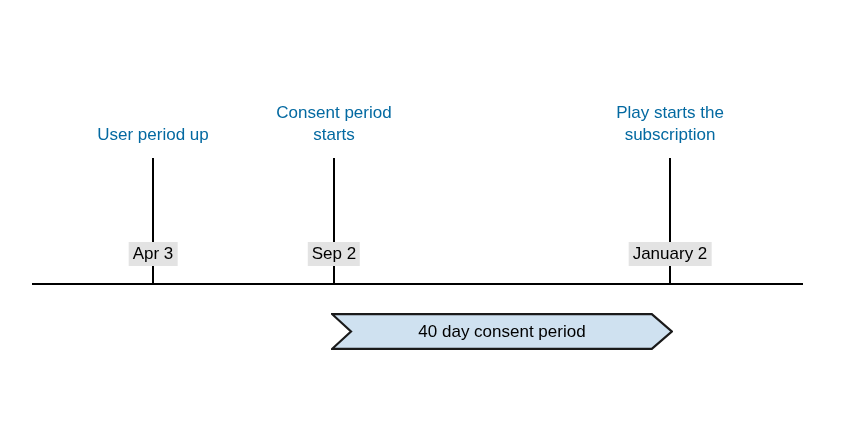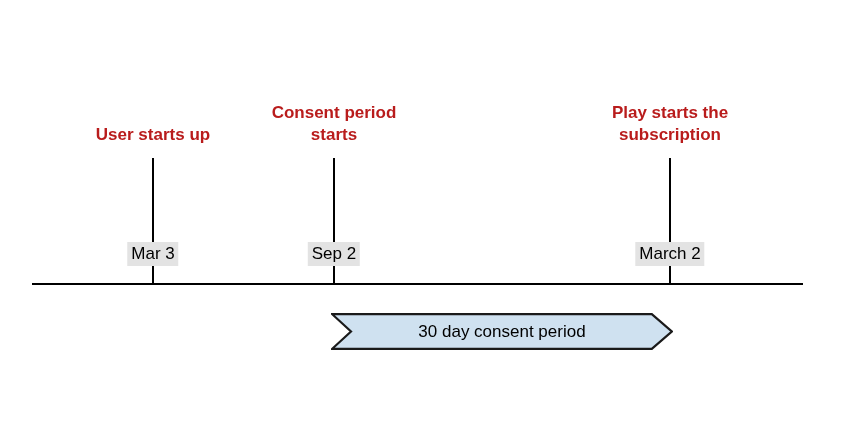--- a/index.html
+++ b/index.html
@@ -40,22 +40,21 @@
     left: -1px;
   }
   .event-title {
     position: absolute;
     left: 50%;
     transform: translateX(-50%);
     white-space: pre;
     text-align: center;
     font-size: 17px;
     line-height: 22px;
-    color: #b91c1c;
-    font-weight: bold;
+    color: #0369a1;
   }
   .event-date {
     position: absolute;
     left: 50%;
     transform: translateX(-50%);
     background: #e3e3e3;
     font-size: 17px;
     line-height: 21px;
     padding: 1px 4px 2px 4px;
     white-space: nowrap;
@@ -77,38 +76,38 @@
 </style>
 </head>
 <body>
 
 <div id="timeline-canvas">
 
   <div class="axis-line" id="axis-line" style="left: 32px; width: 771px; top: 283px; height: 2px; background: rgb(0, 0, 0);"></div>
 
   <div class="event-marker" id="event-0" style="left: 153px;">
     <div class="event-stem" style="top: 158px; height: 126px;"></div>
-    <div class="event-title" style="top: 124px;">User starts up</div>
-    <div class="event-date" style="top: 242px; background: rgb(227, 227, 227);">Mar 3</div>
+    <div class="event-title" style="top: 124px;">User period up</div>
+    <div class="event-date" style="top: 242px; background: rgb(227, 227, 227);">Apr 3</div>
   </div>
 
   <div class="event-marker" id="event-1" style="left: 334px;">
     <div class="event-stem" style="top: 158px; height: 126px;"></div>
     <div class="event-title" style="top: 102px;">Consent period
 starts</div>
     <div class="event-date" style="top: 242px; background: rgb(227, 227, 227);">Sep 2</div>
   </div>
 
   <div class="event-marker" id="event-2" style="left: 670px;">
     <div class="event-stem" style="top: 158px; height: 126px;"></div>
     <div class="event-title" style="top: 102px;">Play starts the
 subscription</div>
-    <div class="event-date" style="top: 242px; background: rgb(227, 227, 227);">March 2</div>
+    <div class="event-date" style="top: 242px; background: rgb(227, 227, 227);">January 2</div>
   </div>
 
   <div class="period-banner" id="period-banner" style="left: 331px; top: 313px; width: 342px; height: 37px;">
     <svg id="period-banner-svg" xmlns="http://www.w3.org/2000/svg" width="342" height="37" viewBox="0 0 342 37">
       <polygon id="period-banner-poly" points="1.2,1.2 320.8,1.2 340.8,18.5 320.8,35.8 1.2,35.8 20,18.5" fill="#cfe1f0" stroke="#1a1a1a" stroke-width="2.2" stroke-linejoin="miter"></polygon>
     </svg>
-    <div class="period-banner-label" id="period-banner-label" style="top: 8.5px;">30 day consent period</div>
+    <div class="period-banner-label" id="period-banner-label" style="top: 8.5px;">40 day consent period</div>
   </div>
 
 </div>
 
 </body></html>

